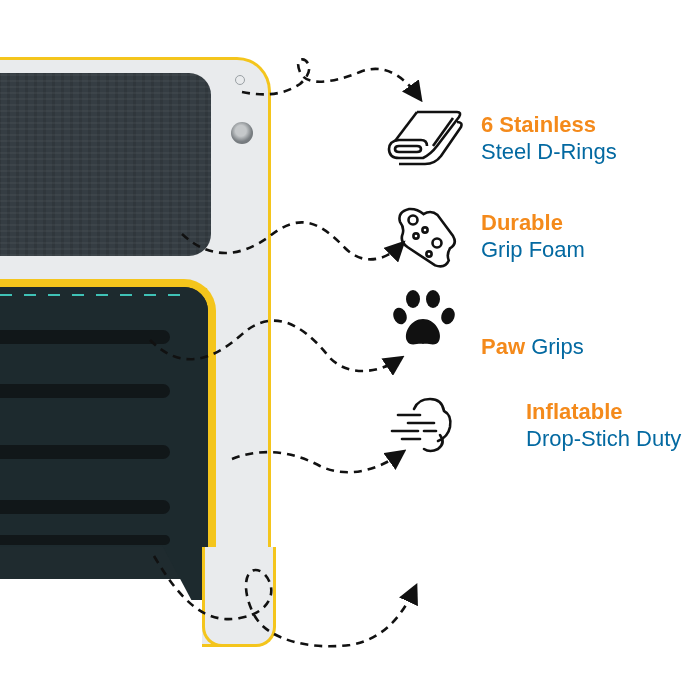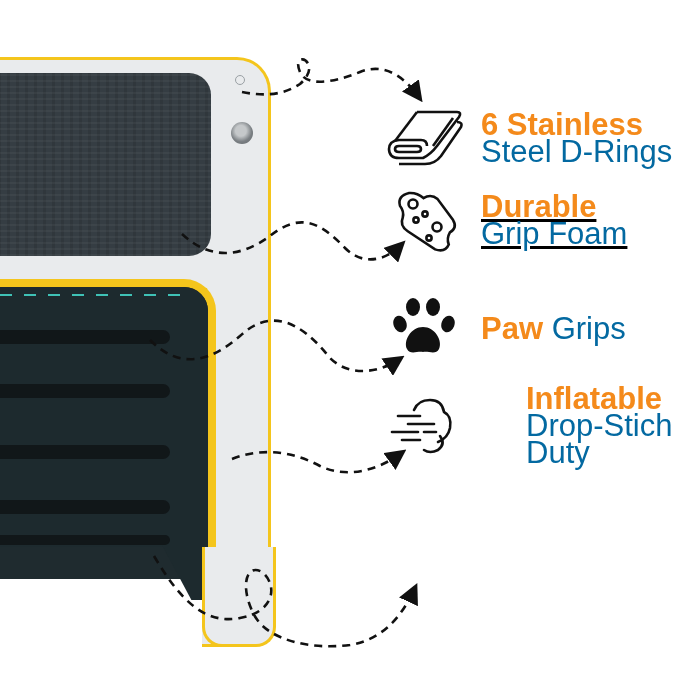--- a/index.html
+++ b/index.html
@@ -60,26 +60,26 @@
     position: absolute; left: 162px; top: 545px; width: 42px; height: 55px; background: #1d2a2e;
     clip-path: polygon(0 0, 100% 0, 100% 100%, 70% 100%);
   }
 
   
   svg.connectors { position: absolute; left: 0; top: 0; width: 700px; height: 700px; pointer-events: none; }
 
   
   .feature { position: absolute; left: 385px; display: flex; align-items: center; }
   .feature .icon { width: 80px; height: 80px; flex: 0 0 80px; display: flex; align-items: center; justify-content: center; }
-  .feature .text { margin-left: 16px; font-size: 31px; line-height: 27px; }
+  .feature .text { margin-left: 16px; font-size: 22px; line-height: 27px; }
   .hl { color: #f48a1b; font-weight: bold; }
   .sub { color: #0369a1; }
   .f1 { top: 98px; }
-  .f2 { top: 180px; text-decoration: underline; }
-  .f3 { top: 288px; }
+  .f2 { top: 196px; }
+  .f3 { top: 280px; align-items: flex-end; }
   .f4 { top: 385px; gap: 45px; }
   .f5 { top: 500px; }
 </style>
 </head>
 <body>
 
 <div class="stage">
 
   <div>
     <div class="board-outer"></div>

